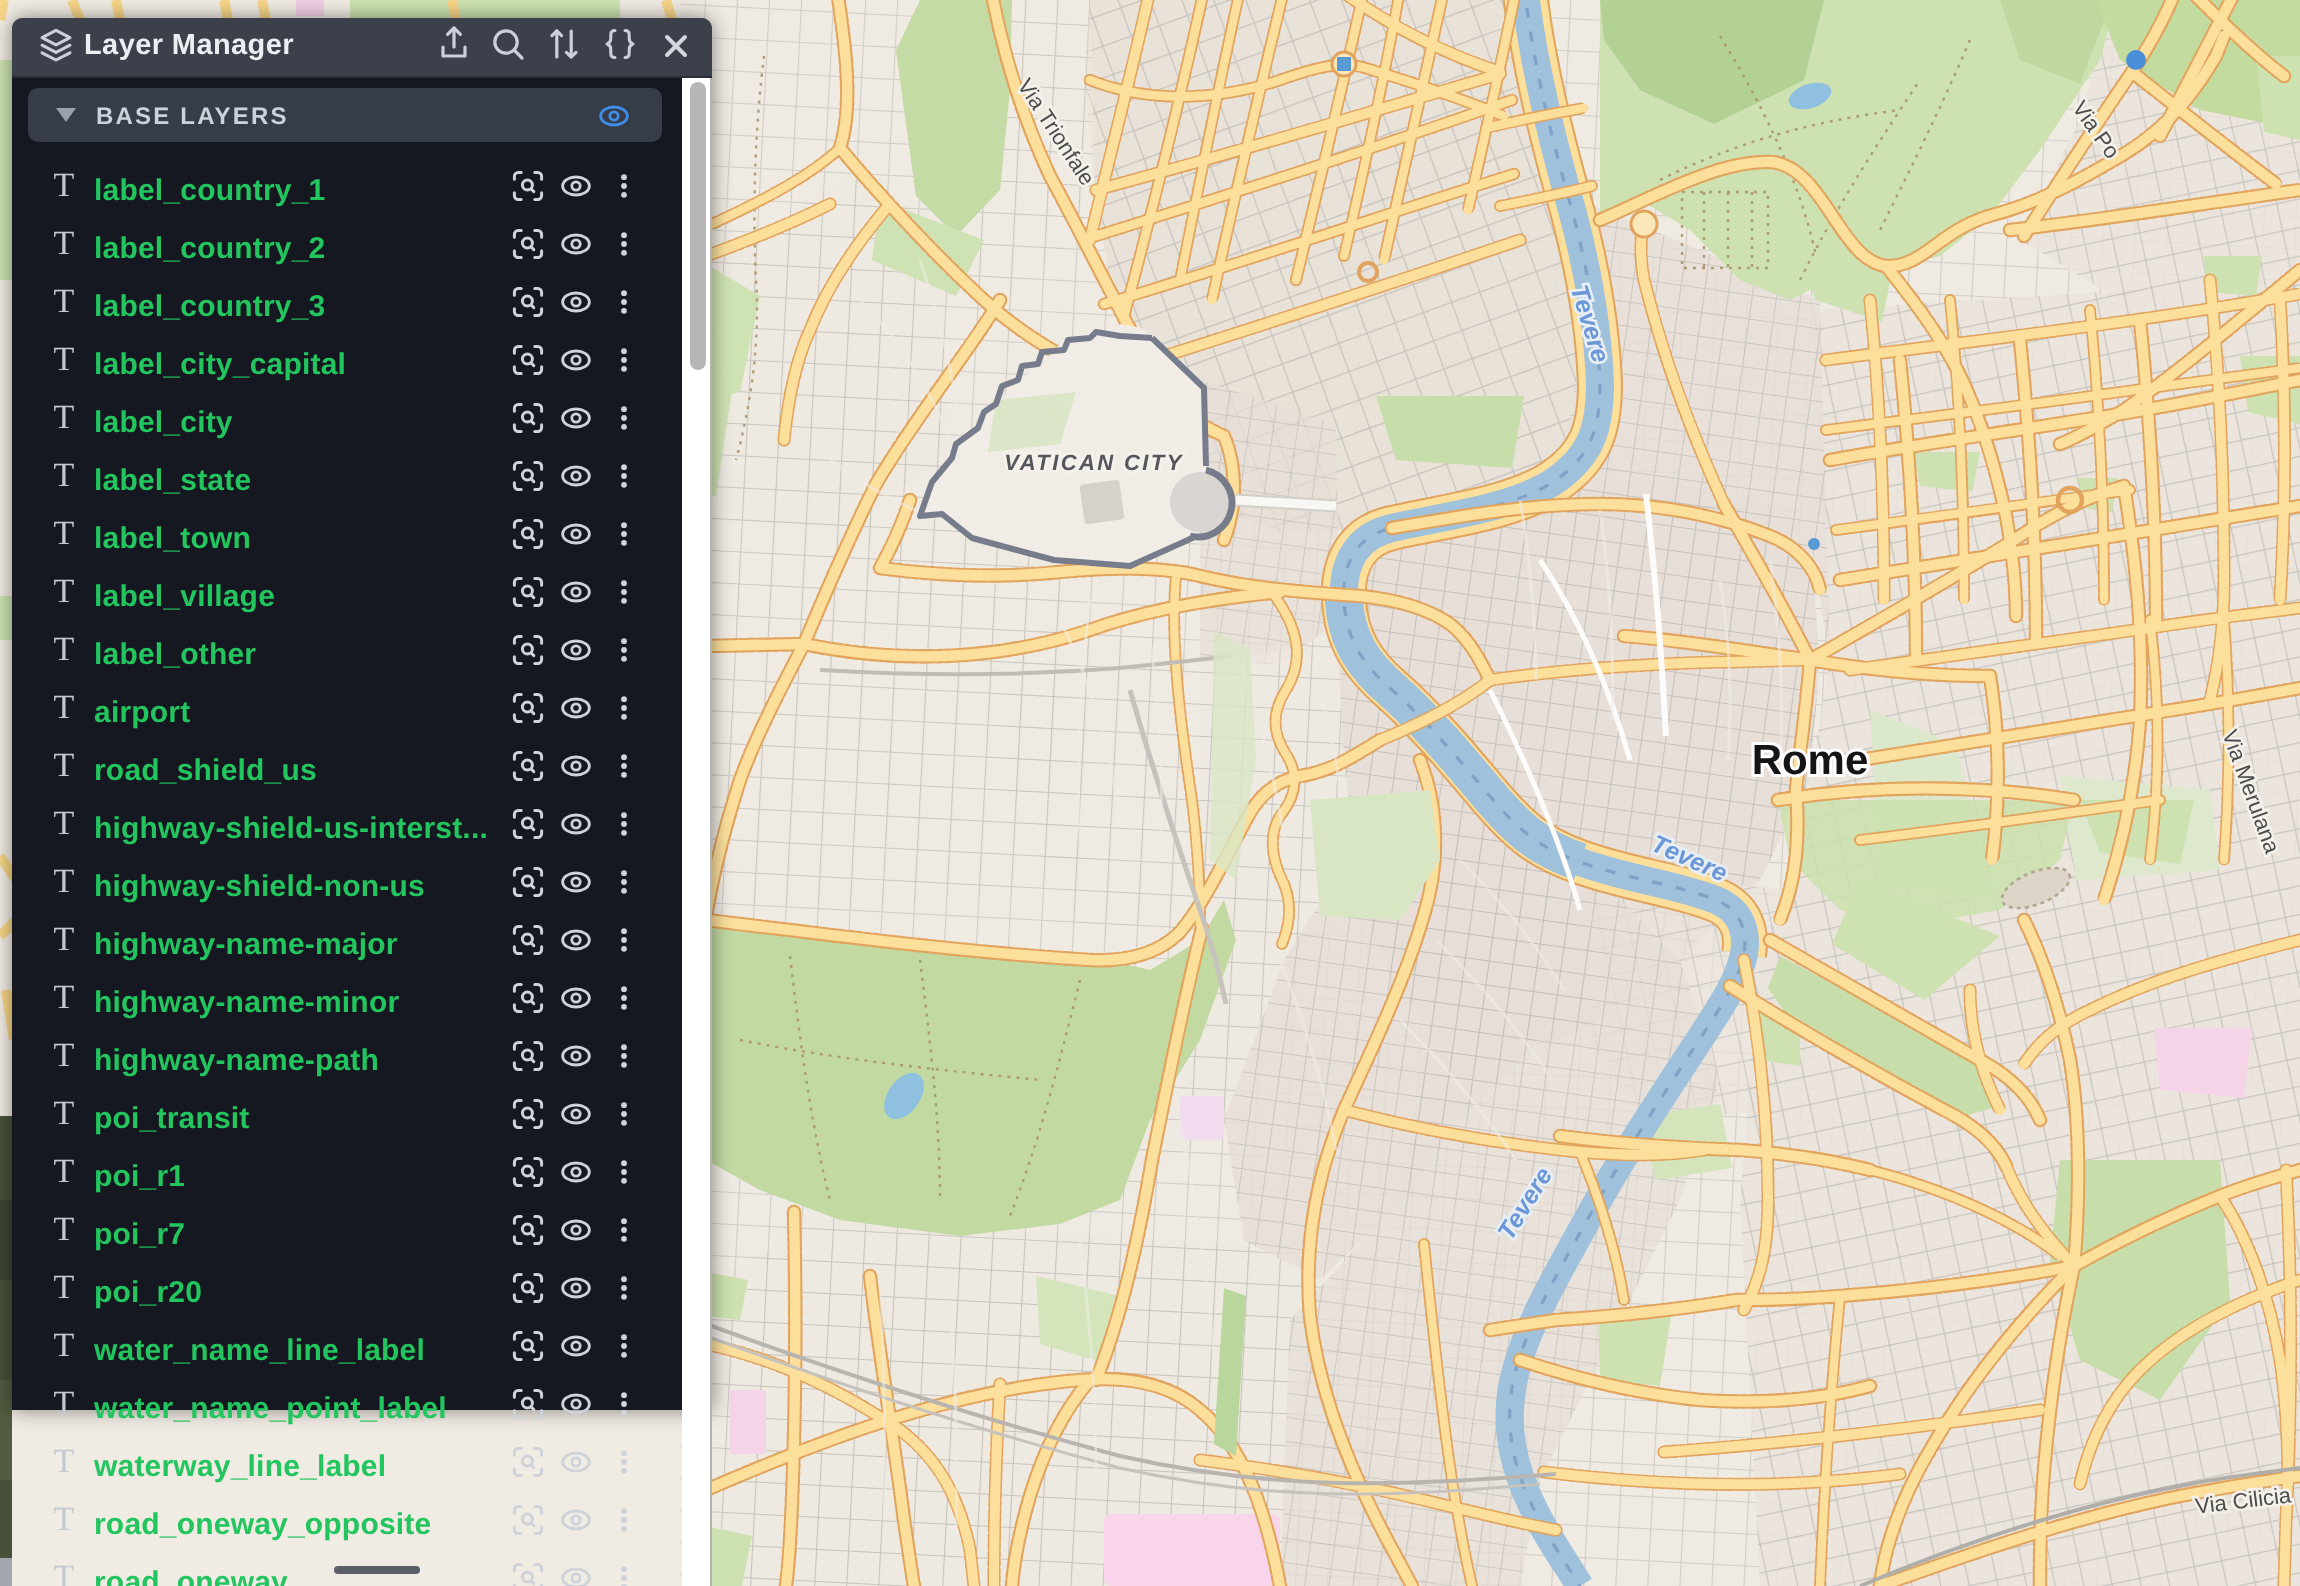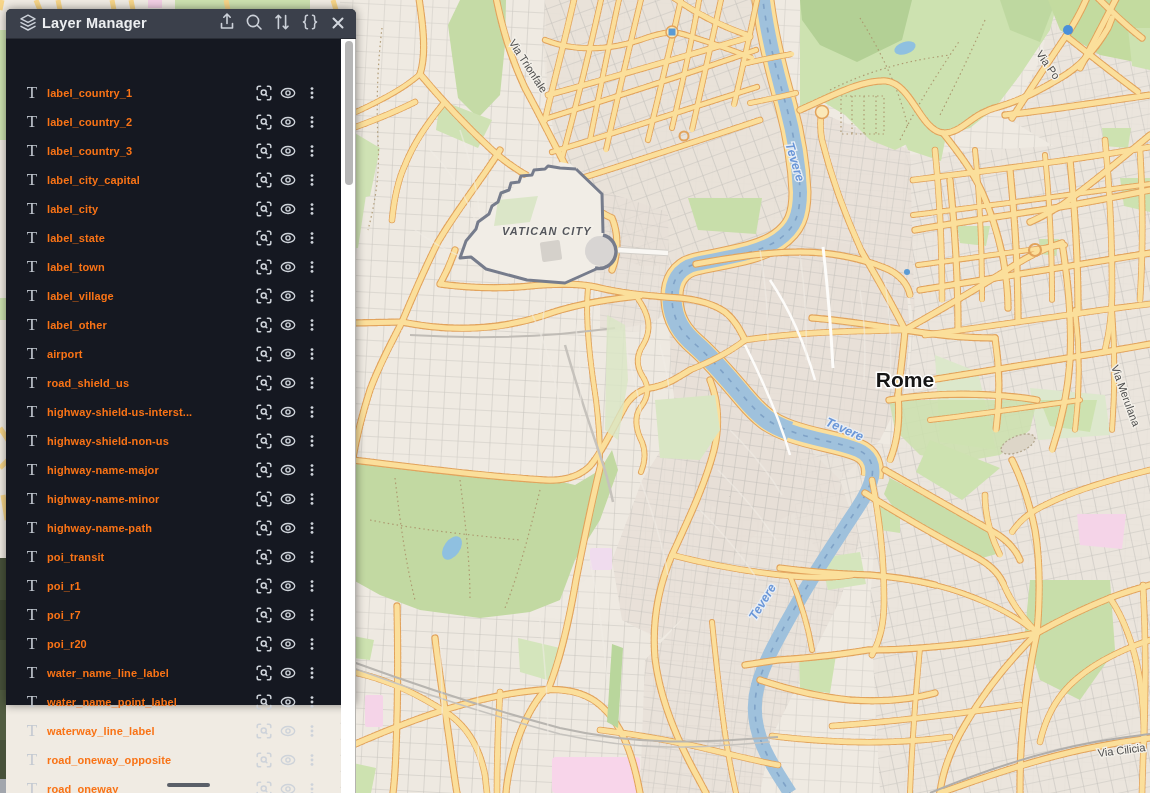--- a/index.html
+++ b/index.html
@@ -10,21 +10,21 @@
   #phead{position:absolute;left:0;top:0;width:350px;height:29px;background:#3b404b;border-radius:5px 5px 0 0;border-bottom:1px solid #2a2e36;}
   #ptitle{position:absolute;left:36px;top:6px;font-size:14.5px;font-weight:bold;color:#eceef1;letter-spacing:.2px;}
   .hic{position:absolute;top:5px;width:20px;height:20px;color:#c9ced7;}
   #scrolltrack{position:absolute;right:0;top:30px;width:15px;height:754px;background:#ffffff;border-right:1px solid #b5b3af;box-sizing:border-box;}
   #scrollthumb{position:absolute;right:3.5px;top:32px;width:8px;height:144px;background:#b6b6b6;border-radius:4px;}
   #sect{position:absolute;left:8px;top:35px;width:317px;height:27px;background:#363c48;border-radius:5px;}
   #sect .tri{position:absolute;left:14px;top:10px;width:0;height:0;border-left:5.5px solid transparent;border-right:5.5px solid transparent;border-top:7px solid #9aa1ac;}
   #sect .stx{position:absolute;left:34px;top:7px;font-size:12px;font-weight:bold;color:#ccd2da;letter-spacing:1.1px;}
   .row{position:absolute;left:0;width:335px;height:29px;}
   .row .ticon{position:absolute;left:17px;top:5px;width:18px;height:18px;color:#c3c9d1;font-family:"Liberation Serif",serif;font-size:17px;text-align:center;line-height:18px;}
-  .row .lbl{position:absolute;left:41px;top:7.5px;font-size:11px;font-weight:bold;color:#f97316;letter-spacing:.1px;}
+  .row .lbl{position:absolute;left:41px;top:7.5px;font-size:15px;font-weight:bold;color:#22c55e;letter-spacing:.1px;}
   .row svg{position:absolute;top:0;}
   .ric{color:#ced3da;}
 </style>
 </head>
 <body>
 <svg id="map" width="1150" height="793" viewBox="0 0 1150 793">
   <defs>
     <pattern id="g20" width="15" height="15" patternUnits="userSpaceOnUse" patternTransform="rotate(-20)">
       <rect width="15" height="15" fill="#e8e1d8"></rect>
       <path d="M0 0H15M0 0V15" stroke="#c1beb9" stroke-width="1.2" fill="none"></path>
@@ -470,20 +470,27 @@
       <path d="M7.5 3.2c-1.8 0-2.1.9-2.1 2v2.2c0 1.3-.5 2.1-1.9 2.6 1.4.5 1.9 1.3 1.9 2.6v2.2c0 1.1.3 2 2.1 2"></path>
       <path d="M12.5 3.2c1.8 0 2.1.9 2.1 2v2.2c0 1.3.5 2.1 1.9 2.6-1.4.5-1.9 1.3-1.9 2.6v2.2c0 1.1-.3 2-2.1 2"></path>
     </svg>
   <svg class="hic" style="left:322px;top:4px" width="20" height="20" viewBox="0 0 20 20" fill="none" stroke="#d2d7de" stroke-width="2" stroke-linecap="round">
       <path d="M5.5 5.5 14.5 14.5M14.5 5.5 5.5 14.5"></path>
     </svg>
 
   <div id="ptitle">Layer Manager</div>
   <div id="scrolltrack"></div>
   <div id="scrollthumb"></div>
+  <div id="sect">
+      <div class="tri"></div>
+      <div class="stx">BASE LAYERS</div>
+      <svg style="position:absolute;right:16px;top:5.5px;color:#3e8ee8" width="16" height="16">
+        <use href="#i-eye"></use>
+      </svg>
+    </div>
   <div id="rows">
 <div class="row" style="top:70px">
         <div class="ticon">T</div>
         <div class="lbl">label_country_1</div>
         <svg class="ric" width="16" height="16" style="left:250px;top:6px">
           <use href="#i-focus"></use>
         </svg>
         <svg class="ric" width="16" height="16" style="left:274px;top:6px">
           <use href="#i-eye"></use>
         </svg>

